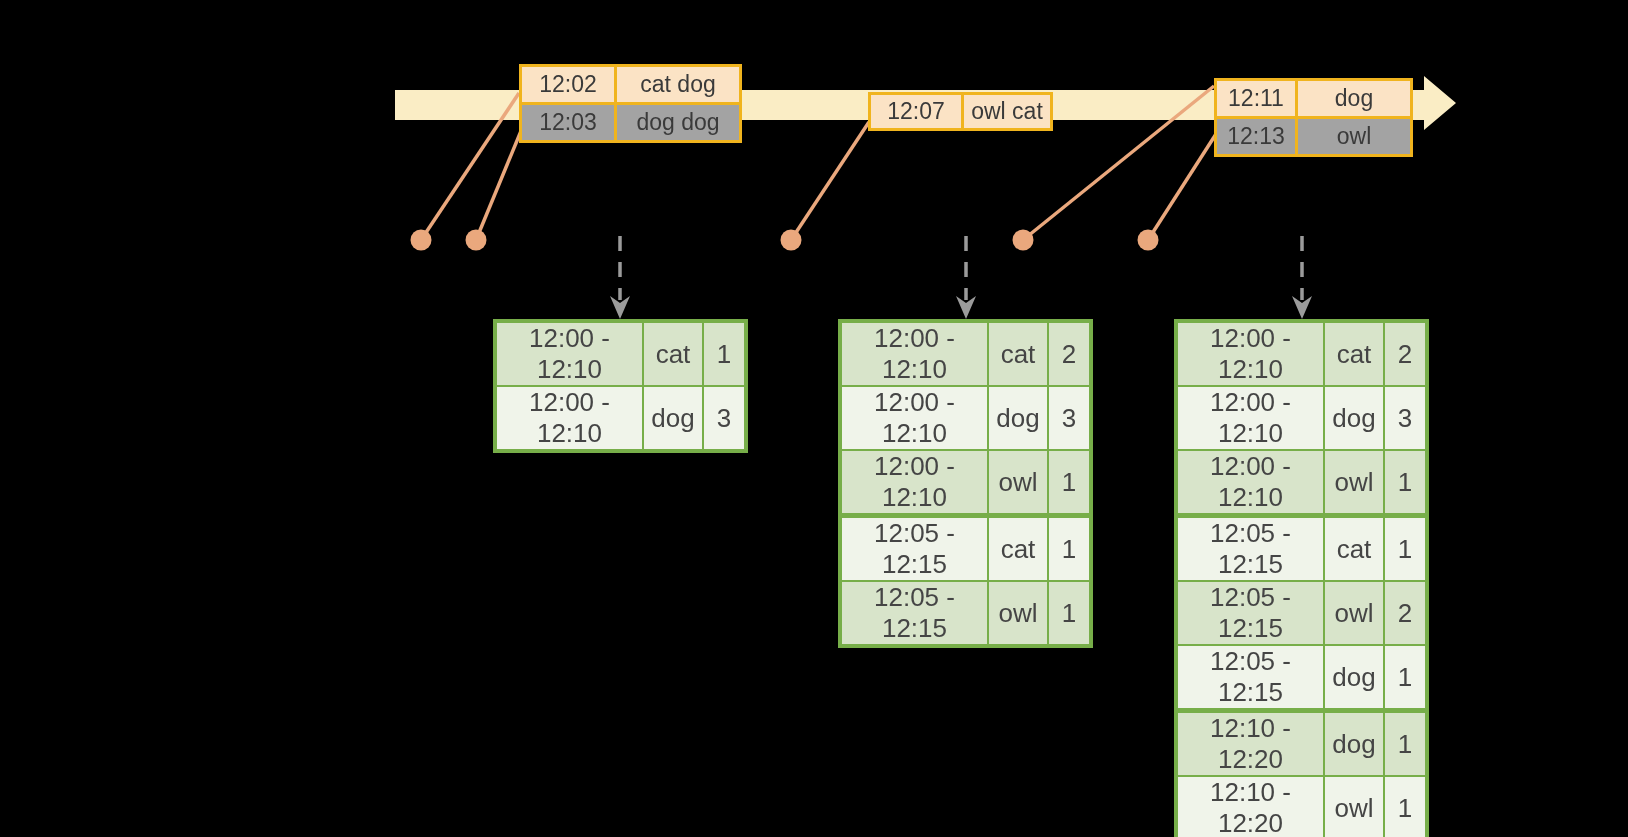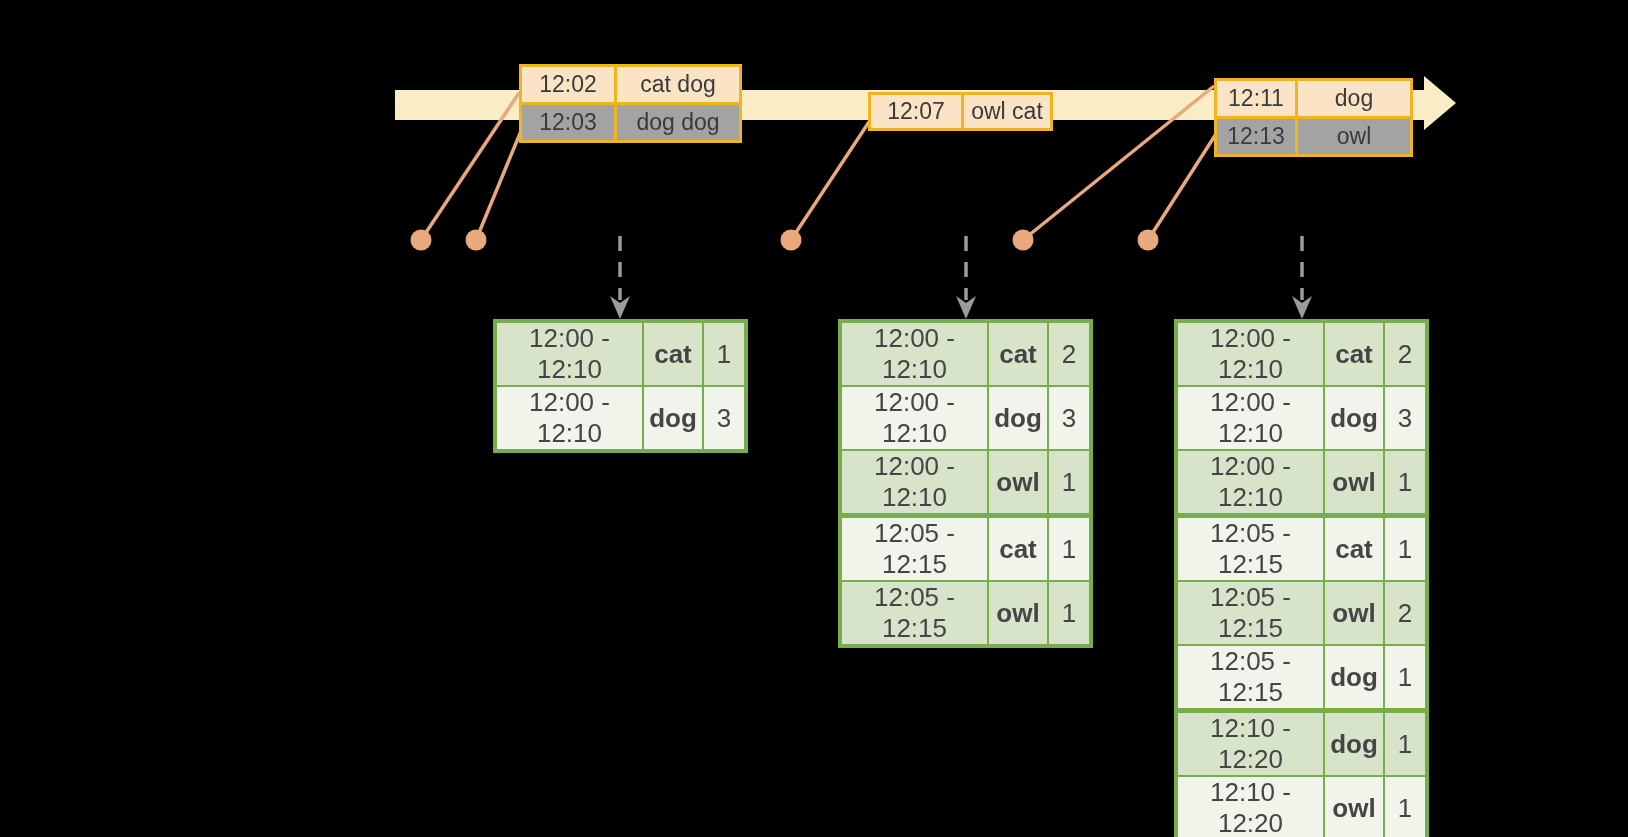--- a/index.html
+++ b/index.html
@@ -34,21 +34,21 @@
   
   table.rtable{
     position:absolute;z-index:2;border-collapse:collapse;
     border:4px solid #77AE49;
   }
   table.rtable td{
     border:2px solid #77AE49;text-align:center;vertical-align:middle;
     font-size:26px;color:#454545;padding:0;height:35px;
   }
   table.rtable td.window{width:145px;}
-  table.rtable td.word{width:58px;font-weight:bold;}
+  table.rtable td.word{width:58px;}
   table.rtable td.count{width:40px;}
   table.rtable tr.odd td{background:#D8E4CA;}
   table.rtable tr.even td{background:#F0F4EA;}
   table.rtable tr.group-start td{border-top-width:5px;}
   #result-table-1{left:493px;top:319px;}
   #result-table-2{left:838px;top:319px;}
   #result-table-3{left:1174px;top:319px;}
 </style>
 </head>
 <body>

